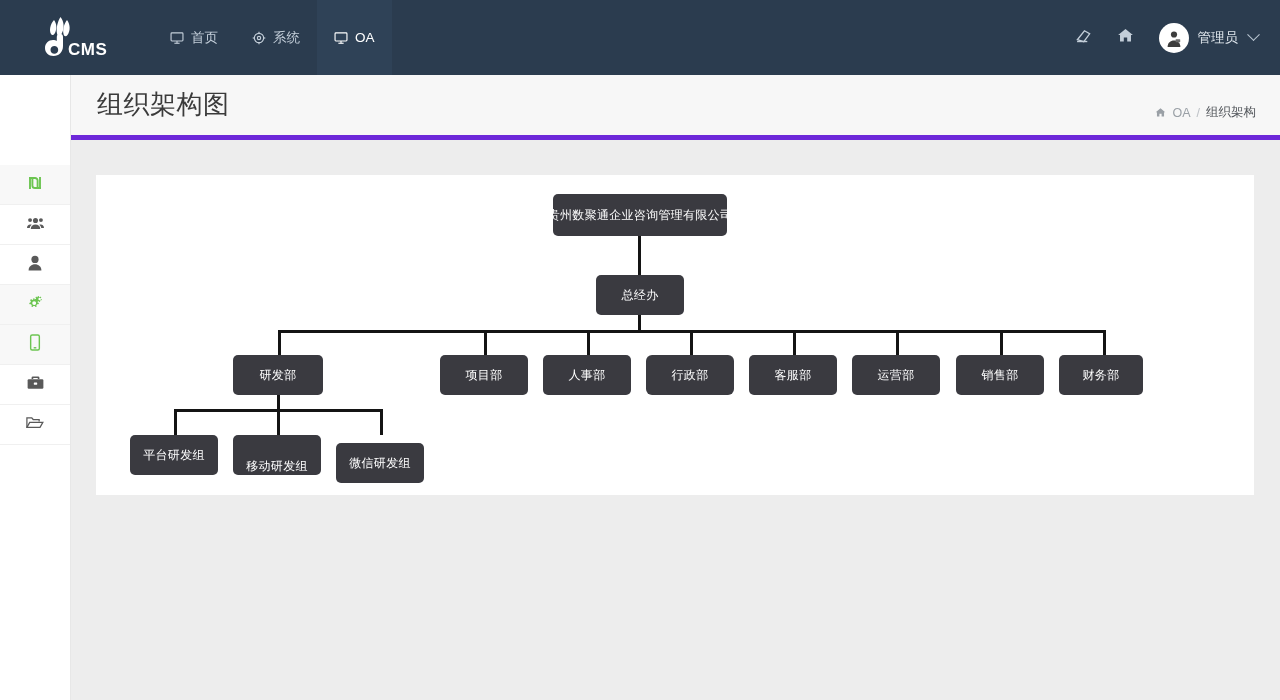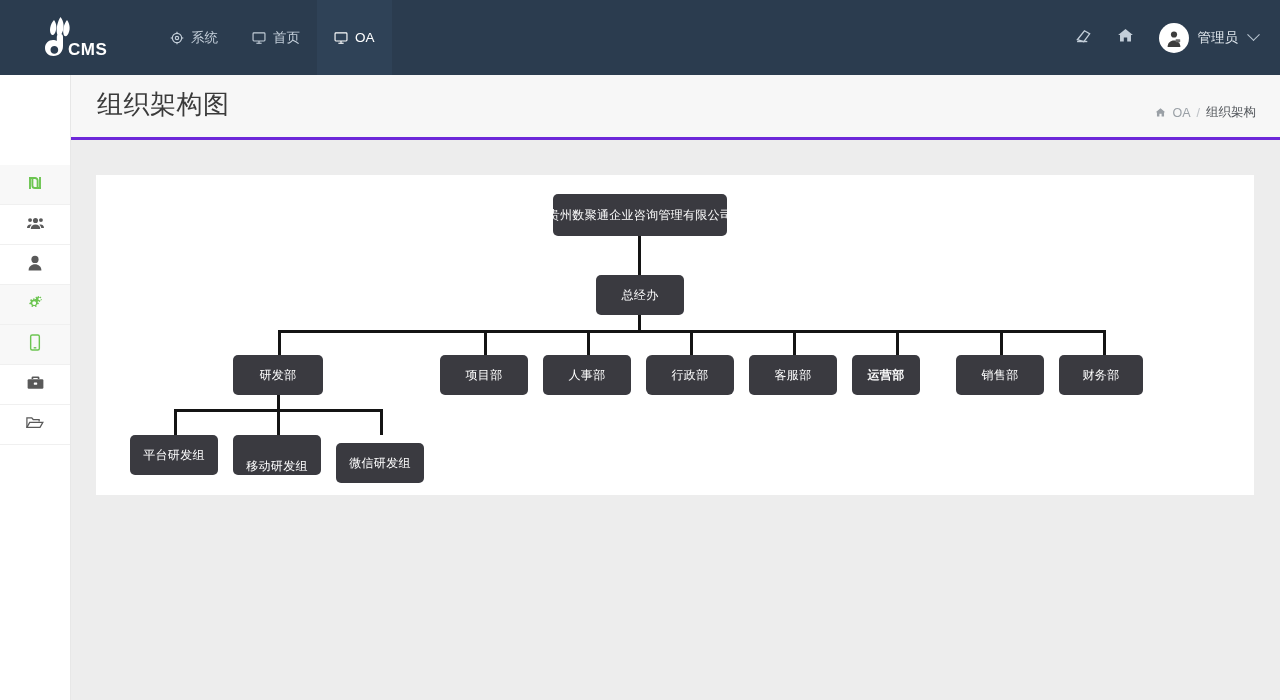--- a/index.html
+++ b/index.html
@@ -66,21 +66,21 @@
     border-right: 1.6px solid #b9c6d2; border-bottom: 1.6px solid #b9c6d2;
     transform: rotate(45deg) translate(-2px,-2px);
     margin-left: 2px;
   }
 
   
   .page-head {
     position: absolute; top: 75px; left: 71px;
     width: 1209px; height: 65px;
     background: #f7f7f7;
-    border-bottom: 3px solid #6d28d9;
+    border-bottom: 5px solid #6d28d9;
   }
   .page-title {
     position: absolute; left: 26px; top: 12px;
     font-size: 26px; color: #3b3b3b; font-weight: 400;
     letter-spacing: 0.5px;
   }
   .breadcrumb {
     position: absolute; right: 24px; top: 29px;
     font-size: 12.5px; color: #9aa0a6;
     display: flex; align-items: center; gap: 6px;
@@ -161,40 +161,40 @@
         <text x="36" y="41" font-family="'Liberation Sans', sans-serif" font-size="17" font-weight="bold" fill="#ffffff" letter-spacing="0.5">CMS</text>
       </svg>
     </div>
   </div>
 
   <div class="nav-left">
 
     <div class="nav-item">
       <span class="nv-ico">
         <svg width="14" height="14" viewBox="0 0 16 16" fill="none" stroke="currentColor" stroke-width="1.3">
+          <rect x="1.2" y="2.2" width="13.6" height="9.2" rx="1"></rect>
+          <line x1="5" y1="14" x2="11" y2="14"></line>
+          <line x1="8" y1="11.4" x2="8" y2="14"></line>
+        </svg>
+      </span>
+      <span>首页</span>
+    </div>
+
+    <div class="nav-item">
+      <span class="nv-ico">
+        <svg width="14" height="14" viewBox="0 0 16 16" fill="none" stroke="currentColor" stroke-width="1.3">
           <circle cx="8" cy="8" r="5.3"></circle>
           <circle cx="8" cy="8" r="1.9"></circle>
           <line x1="8" y1="0.8" x2="8" y2="2.6"></line>
           <line x1="8" y1="13.4" x2="8" y2="15.2"></line>
           <line x1="0.8" y1="8" x2="2.6" y2="8"></line>
           <line x1="13.4" y1="8" x2="15.2" y2="8"></line>
         </svg>
       </span>
       <span>系统</span>
-    </div>
-
-    <div class="nav-item">
-      <span class="nv-ico">
-        <svg width="14" height="14" viewBox="0 0 16 16" fill="none" stroke="currentColor" stroke-width="1.3">
-          <rect x="1.2" y="2.2" width="13.6" height="9.2" rx="1"></rect>
-          <line x1="5" y1="14" x2="11" y2="14"></line>
-          <line x1="8" y1="11.4" x2="8" y2="14"></line>
-        </svg>
-      </span>
-      <span>首页</span>
     </div>
 
     <div class="nav-item active">
       <span class="nv-ico">
         <svg width="14" height="14" viewBox="0 0 16 16" fill="none" stroke="currentColor" stroke-width="1.3">
           <rect x="1.2" y="2.2" width="13.6" height="9.2" rx="1"></rect>
           <line x1="5" y1="14" x2="11" y2="14"></line>
           <line x1="8" y1="11.4" x2="8" y2="14"></line>
         </svg>
       </span>
@@ -364,21 +364,21 @@
       </div>
       <div class="node" style="left:447px; top:180px; width:88px;">
         <span>人事部</span>
       </div>
       <div class="node" style="left:550px; top:180px; width:88px;border-radius:6px;">
         <span>行政部</span>
       </div>
       <div class="node" style="left:653px; top:180px; width:88px;">
         <span>客服部</span>
       </div>
-      <div class="node" style="left:756px; top:180px; width:68px;font-weight:bold;">
+      <div class="node" style="left:756px; top:180px; width:88px;">
         <span>运营部</span>
       </div>
       <div class="node" style="left:860px; top:180px; width:88px;">
         <span>销售部</span>
       </div>
       <div class="node" style="left:963px; top:180px; width:84px;">
         <span>财务部</span>
       </div>
 
       <div class="line vline" style="left:181px; top:220px; height:16px;"></div>

